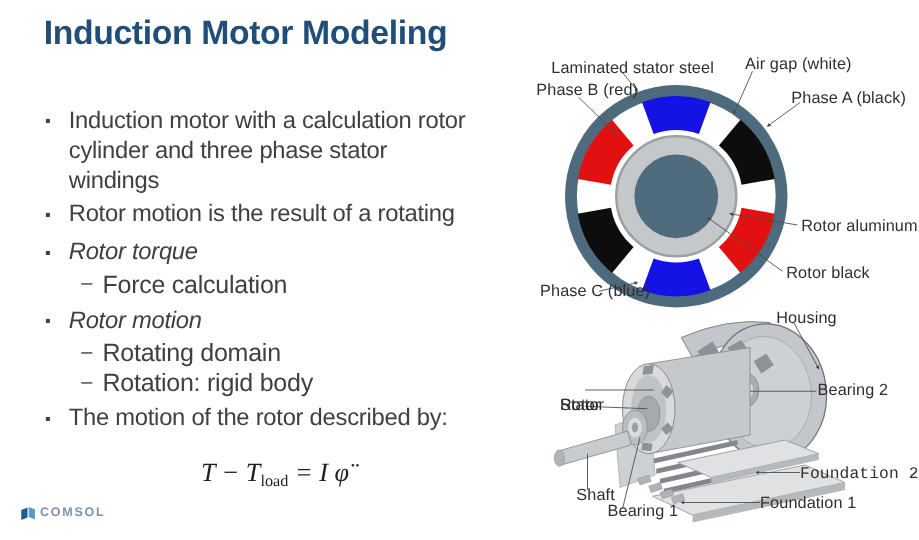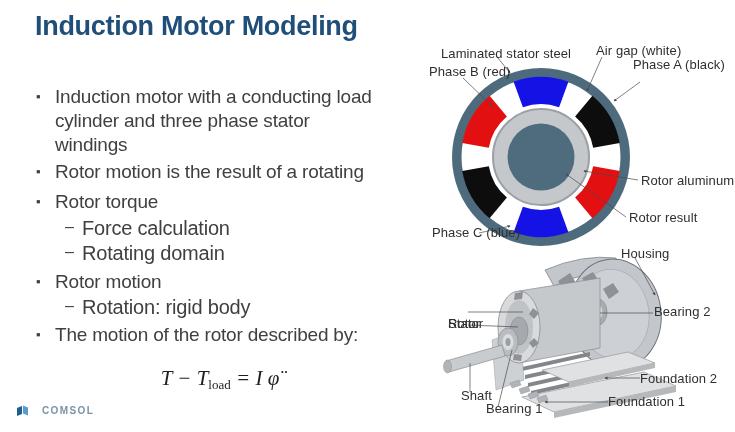--- a/index.html
+++ b/index.html
@@ -11,63 +11,63 @@
     position: absolute; left: 35px; top: 11px; margin: 0;
     font-size: 27px; font-weight: 700; color: #1f4e79; letter-spacing: -0.3px;
     white-space: nowrap;
   }
   .bullets { position: absolute; left: 36px; top: 85px; width: 390px; color: #404040; }
   .li { position: relative; padding-left: 19px; font-size: 19px; line-height: 24px; letter-spacing: -0.2px; }
   .li .ln { white-space: nowrap; }
   .l1::before { content: "▪"; position: absolute; left: 0; top: 0px; font-size: 13px; color: #404040; }
   .l2 { margin-left: 29px; padding-left: 17px; font-size: 20px; line-height: 22px; }
   .l2::before { content: "–"; position: absolute; left: 0; top: -1px; font-size: 16px; color: #404040; }
-  .mt3 { margin-top: 3px; } .mt6 { margin-top: 6px; } .mt5 { margin-top: 5px; } .mt2 { margin-top: 2px; }
+  .mt3 { margin-top: 3px; } .mt6 { margin-top: 6px; font-style: italic; } .mt5 { margin-top: 5px; } .mt2 { margin-top: 2px; }
   .equation {
     position: absolute; left: 120px; top: 366px; width: 200px; text-align: center;
     font-family: "Liberation Serif", serif; font-style: italic; font-size: 21px; color: #1f1f1f;
     white-space: nowrap;
   }
   .eq-sub { font-size: 13px; font-style: normal; vertical-align: -4px; letter-spacing: 0; text-align: center; }
-  .logo { position: absolute; left: 16px; top: 405px; display: flex; align-items: center; gap: 13px; }
+  .logo { position: absolute; left: 16px; top: 405px; display: flex; align-items: center; gap: 3px; }
   .logo-text { font-size: 10px; font-weight: 700; color: #7b93a7; letter-spacing: 1.4px; }
   .stator-svg { position: absolute; left: 415px; top: 38px; width: 320px; height: 215px; }
   .motor-svg  { position: absolute; left: 430px; top: 245px; width: 305px; height: 187px; }
   .dlabel {
     position: absolute; font-size: 13px; color: #2f2f2f; white-space: nowrap;
     letter-spacing: 0.1px; line-height: 9px;
   }
 </style>
 </head>
 <body>
 
 <div class="slide">
 
   <h1 class="title">Induction Motor Modeling</h1>
 
   <div class="bullets">
     <div class="li l1">
-      <div class="ln">Induction motor with a conducting load</div>
+      <div class="ln">Induction motor with a calculation rotor</div>
       <div class="ln">cylinder and three phase stator</div>
       <div class="ln">windings</div>
     </div>
     <div class="li l1 mt3">
       <div class="ln">Rotor motion is the result of a rotating</div>
     </div>
     <div class="li l1 mt6">
       <div class="ln">Rotor torque</div>
     </div>
     <div class="li l2 mt3">
       <div class="ln">Force calculation</div>
     </div>
+    <div class="li l1 mt6">
+      <div class="ln">Rotor motion</div>
+    </div>
     <div class="li l2 mt3">
       <div class="ln">Rotating domain</div>
-    </div>
-    <div class="li l1 mt6">
-      <div class="ln">Rotor motion</div>
     </div>
     <div class="li l2 mt2">
       <div class="ln">Rotation: rigid body</div>
     </div>
     <div class="li l1 mt5">
       <div class="ln">The motion of the rotor described by:</div>
     </div>
   </div>
 
   <div class="equation"><span>T − T</span><span class="eq-sub">load</span><span> = I φ̈</span></div>
@@ -104,23 +104,23 @@
       <line x1="48" y1="40" x2="77" y2="68" marker-end="url(#arr1)"></line>
       <line x1="225" y1="44" x2="199" y2="63" marker-end="url(#arr1)"></line>
       <line x1="223" y1="142" x2="169" y2="133" marker-end="url(#arr1)"></line>
       <line x1="211" y1="179" x2="151" y2="136" marker-end="url(#arr1)"></line>
       <line x1="64" y1="195" x2="95" y2="188" marker-end="url(#arr1)"></line>
     </g>
   </svg>
   <div class="dlabel" style="left:441px; top:49px;">Laminated stator steel</div>
   <div class="dlabel" style="left:596px; top:46px;">Air gap (white)</div>
   <div class="dlabel" style="left:429px; top:67px;">Phase B (red)</div>
-  <div class="dlabel" style="left:633px; top:60px;text-align:right;">Phase A (black)</div>
+  <div class="dlabel" style="left:633px; top:73px;text-align:right;">Phase A (black)</div>
   <div class="dlabel" style="left:641px; top:176px;">Rotor aluminum</div>
-  <div class="dlabel" style="left:629px; top:213px;">Rotor result</div>
+  <div class="dlabel" style="left:629px; top:213px;">Rotor black</div>
   <div class="dlabel" style="left:432px; top:228px;">Phase C (blue)</div>
 
   <svg class="motor-svg" viewBox="0 0 305 187">
     <defs>
       <marker id="arr2" viewBox="0 0 10 10" refX="8" refY="5" markerWidth="4.5" markerHeight="4.5" orient="auto-start-reverse">
         <path d="M0,0 L10,5 L0,10 Z" fill="#4a4a4a"></path>
       </marker>
     </defs>
 
     <path d="M115,25 Q152,9 186,13 L190,29 Q154,25 124,41 Z" fill="#c3c6ca" stroke="#75787d" stroke-width="0.7"></path>
@@ -187,18 +187,18 @@
       <line x1="40" y1="147" x2="40" y2="118"></line>
       <line x1="68" y1="162" x2="82" y2="105"></line>
       <line x1="210" y1="133" x2="175" y2="133" marker-end="url(#arr2)"></line>
       <line x1="178" y1="157" x2="115" y2="157" marker-end="url(#arr2)"></line>
     </g>
   </svg>
   <div class="dlabel" style="left:621px; top:249px;">Housing</div>
   <div class="dlabel" style="left:448px; top:290px;margin-top:29px;">Stator</div>
   <div class="dlabel" style="left:448px; top:319px;">Rotor</div>
   <div class="dlabel" style="left:654px; top:307px;">Bearing 2</div>
-  <div class="dlabel" style="left:640px; top:374px;">Foundation 2</div>
+  <div class="dlabel" style="left:640px; top:374px;font-family:Liberation Mono, monospace;">Foundation 2</div>
   <div class="dlabel" style="left:608px; top:397px;">Foundation 1</div>
   <div class="dlabel" style="left:461px; top:391px;">Shaft</div>
   <div class="dlabel" style="left:486px; top:404px;">Bearing 1</div>
 
 </div>
 
 </body></html>

